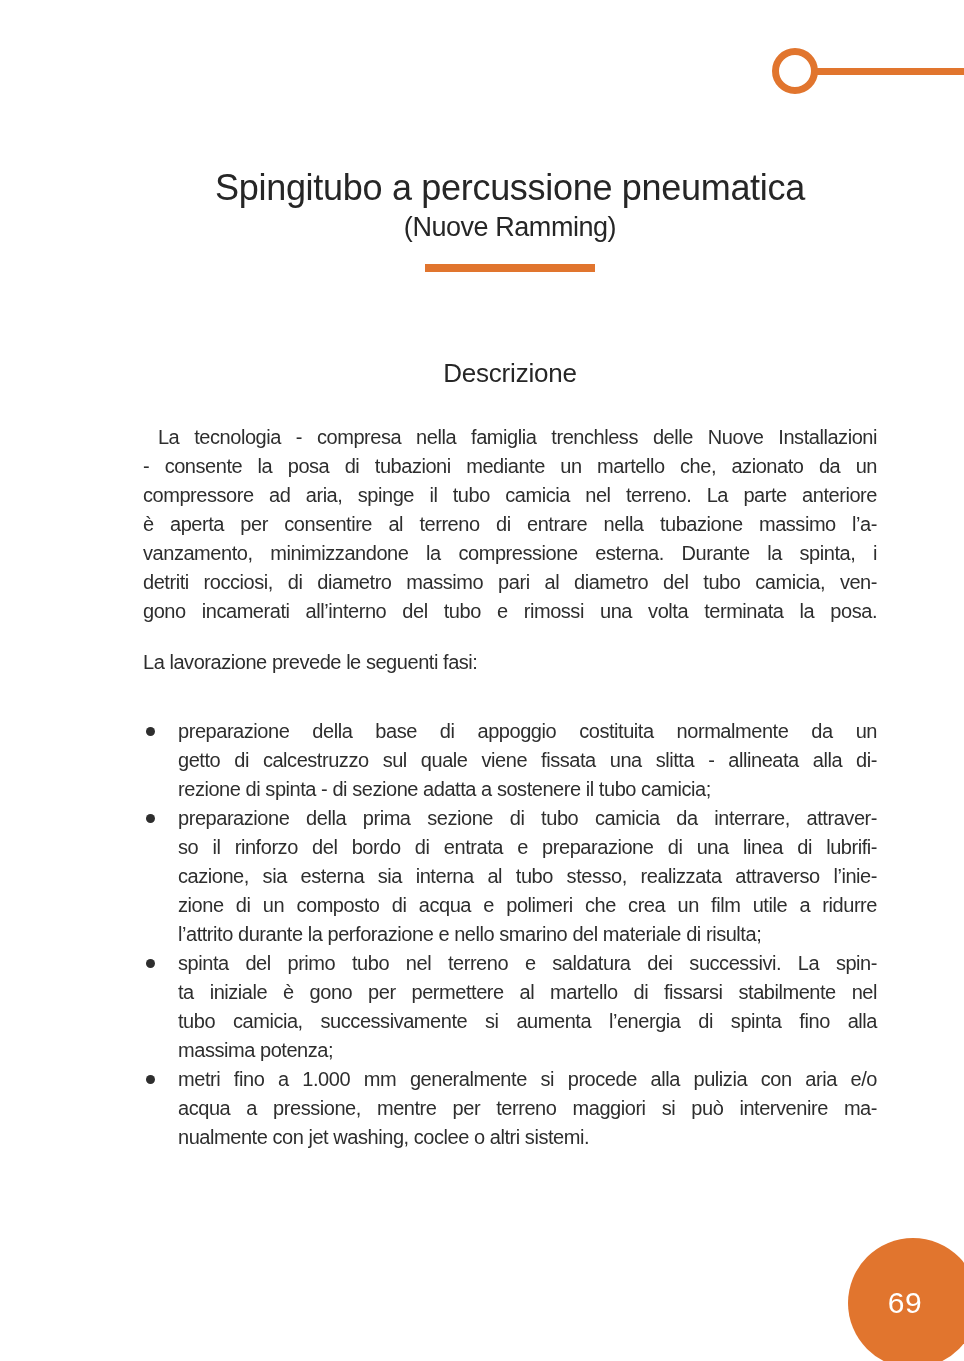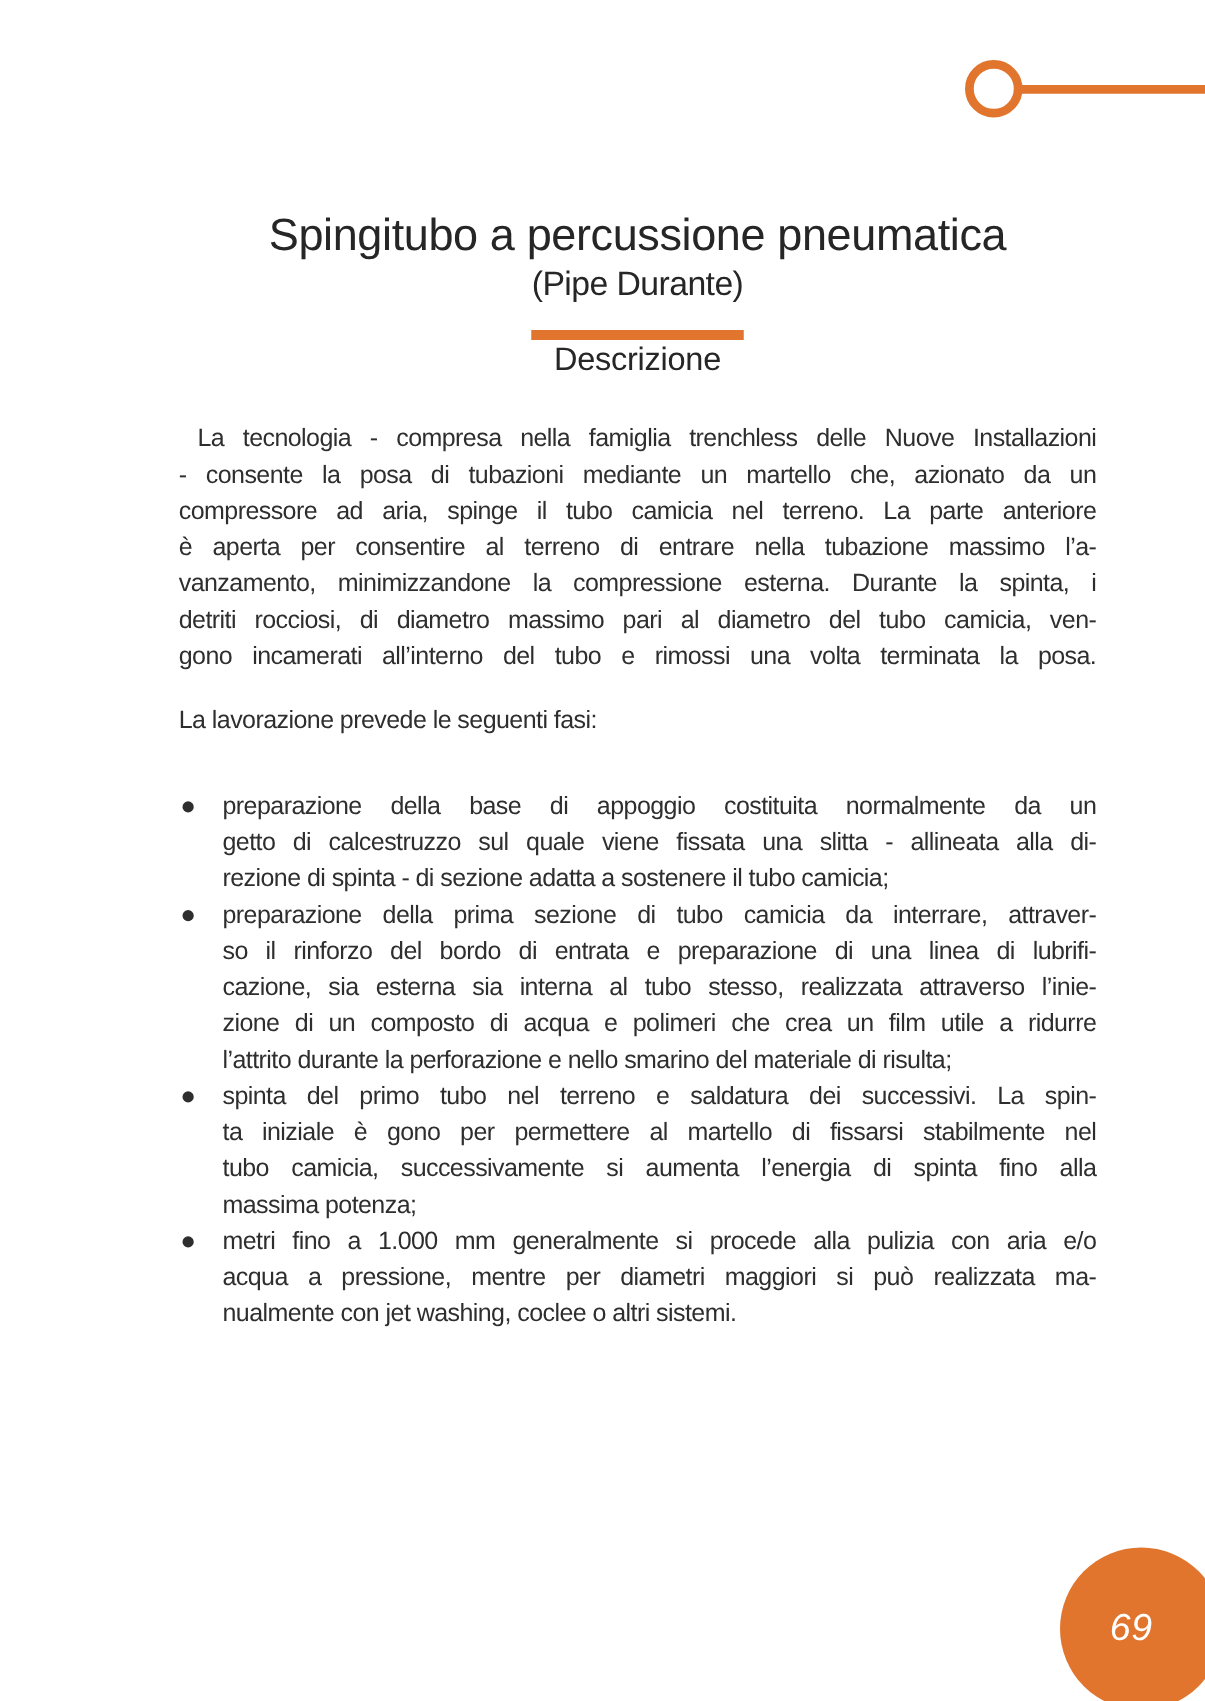--- a/index.html
+++ b/index.html
@@ -43,21 +43,21 @@
     text-align: center; margin-top: 4px; color: #262626;
   }
   .divider {
     width: 170px; height: 8px;
     background: var(--accent, #e1752e);
     margin: 22px auto 0 auto;
   }
   .section-heading {
     font-size: 26px; line-height: 30px;
     text-align: center; font-weight: 400;
-    color: #262626;
+    margin-top: 86px; color: #262626;
     letter-spacing: -0.2px;
   }
   .para { margin-top: 35px; }
   .intro { margin-top: 22px; }
   .bullets { margin-top: 40px; }
 
   .line { white-space: nowrap; }
   .line.fill { text-align: justify; text-align-last: justify; }
 
   .bullet-item { position: relative; padding-left: 35px; }
@@ -71,36 +71,35 @@
   .page-badge {
     position: absolute; left: 848px; top: 1238px;
     width: 130px; height: 130px; border-radius: 50%;
     background: var(--accent, #e1752e);
     display: flex; align-items: center; justify-content: center;
     box-sizing: border-box; padding-right: 16px;
   }
   .page-badge span {
     color: #ffffff; font-size: 30px; font-weight: 400;
     letter-spacing: 0.5px;
-    font-style: italic;
   }
 </style>
 </head>
 <body style="--accent: #E1752E; --ink: #2E2E2E;">
 
 <div class="page">
 
   <div class="ring"></div>
   <div class="hline"></div>
 
   <div class="content">
 
     <div class="title">Spingitubo a percussione pneumatica</div>
 
-    <div class="subtitle">(Pipe Durante)</div>
+    <div class="subtitle">(Nuove Ramming)</div>
 
     <div class="divider"></div>
 
     <div class="section-heading">Descrizione</div>
 
     <div class="para">
         <div class="line fill">&nbsp;La tecnologia - compresa nella famiglia trenchless delle Nuove Installazioni</div>
         <div class="line fill">- consente la posa di tubazioni mediante un martello che, azionato da un</div>
         <div class="line fill">compressore ad aria, spinge il tubo camicia nel terreno. La parte anteriore</div>
         <div class="line fill">è aperta per consentire al terreno di entrare nella tubazione massimo l’a-</div>
@@ -140,21 +139,21 @@
             <div class="line fill">ta iniziale è gono per permettere al martello di fissarsi stabilmente nel</div>
             <div class="line fill">tubo camicia, successivamente si aumenta l’energia di spinta fino alla</div>
             <div class="line">massima potenza;</div>
           </div>
       </div>
 
       <div class="bullet-item">
         <span class="dot"></span>
         <div>
             <div class="line fill">metri fino a 1.000 mm generalmente si procede alla pulizia con aria e/o</div>
-            <div class="line fill">acqua a pressione, mentre per diametri maggiori si può realizzata ma-</div>
+            <div class="line fill">acqua a pressione, mentre per terreno maggiori si può intervenire ma-</div>
             <div class="line">nualmente con jet washing, coclee o altri sistemi.</div>
           </div>
       </div>
 
     </div>
   </div>
 
   <div class="page-badge">
     <span>69</span>
   </div>

